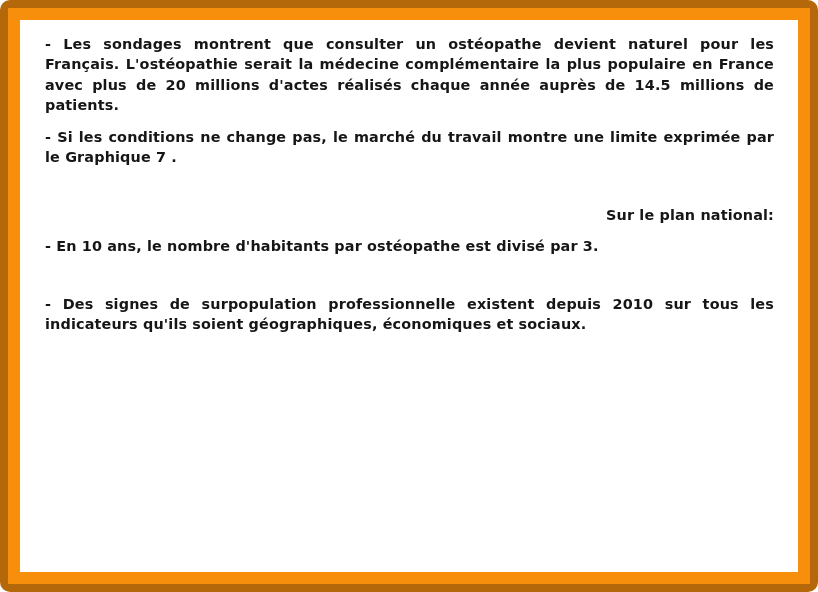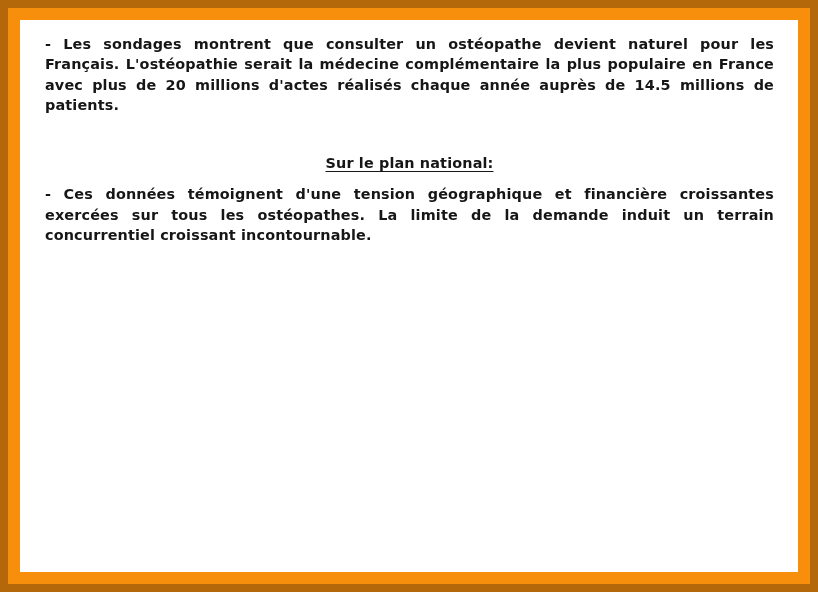--- a/index.html
+++ b/index.html
@@ -14,20 +14,21 @@
     font-family: "DejaVu Sans", "Liberation Sans", sans-serif;
   }
 
   
   #slide-frame {
     box-sizing: border-box;
     width: 818px;
     height: 592px;
     background: #b5680a;
     padding: 8px;
+    border-radius: 10px;
   }
   
   #slide-inner-frame {
     box-sizing: border-box;
     width: 100%;
     height: 100%;
     background: #f78f0d;
     padding: 12px;
   }
   
@@ -49,47 +50,48 @@
     margin: 0 0 11px 0;
     letter-spacing: 0.01em;
   }
   .body-text:last-child { margin-bottom: 0; }
 
   .section-heading {
     color: #161616;
     font-size: 14.4px;
     font-weight: bold;
     line-height: 1.42;
-    text-align: center;
-    text-decoration: underline;
+    text-align: right;
     text-underline-offset: 3px;
     margin: 0 0 11px 0;
     letter-spacing: 0.01em;
   }
 
   .gap-block { height: 26px; }
 </style>
 </head>
 <body>
 
 <div id="slide-frame" style="background: rgb(181, 104, 10);">
   <div id="slide-inner-frame" style="background: rgb(247, 143, 13);">
     <div id="slide-content" style="background: rgb(255, 255, 255); color: rgb(22, 22, 22);">
 
       <p class="body-text">- Les sondages montrent que consulter un ostéopathe devient naturel pour les Français. L'ostéopathie serait la médecine complémentaire la plus populaire en France avec plus de 20 millions d'actes réalisés chaque année auprès de 14.5 millions de patients.</p>
 
+      <p class="body-text">- Si les conditions ne change pas, le marché du travail montre une limite exprimée par le Graphique 7 .</p>
 
       <div class="gap-block"></div>
 
       <p class="section-heading">Sur le plan national:</p>
 
+      <p class="body-text">- En 10 ans, le nombre d'habitants par ostéopathe est divisé par 3.</p>
 
 
 
-      <p class="body-text">- Ces données témoignent d'une tension géographique et financière croissantes exercées sur tous les ostéopathes. La limite de la demande induit un terrain concurrentiel croissant incontournable.</p>
 
       <div class="gap-block"></div>
 
 
+      <p class="body-text">- Des signes de surpopulation professionnelle existent depuis 2010 sur tous les indicateurs qu'ils soient géographiques, économiques et sociaux.</p>
 
     </div>
   </div>
 </div>
 
 </body></html>

